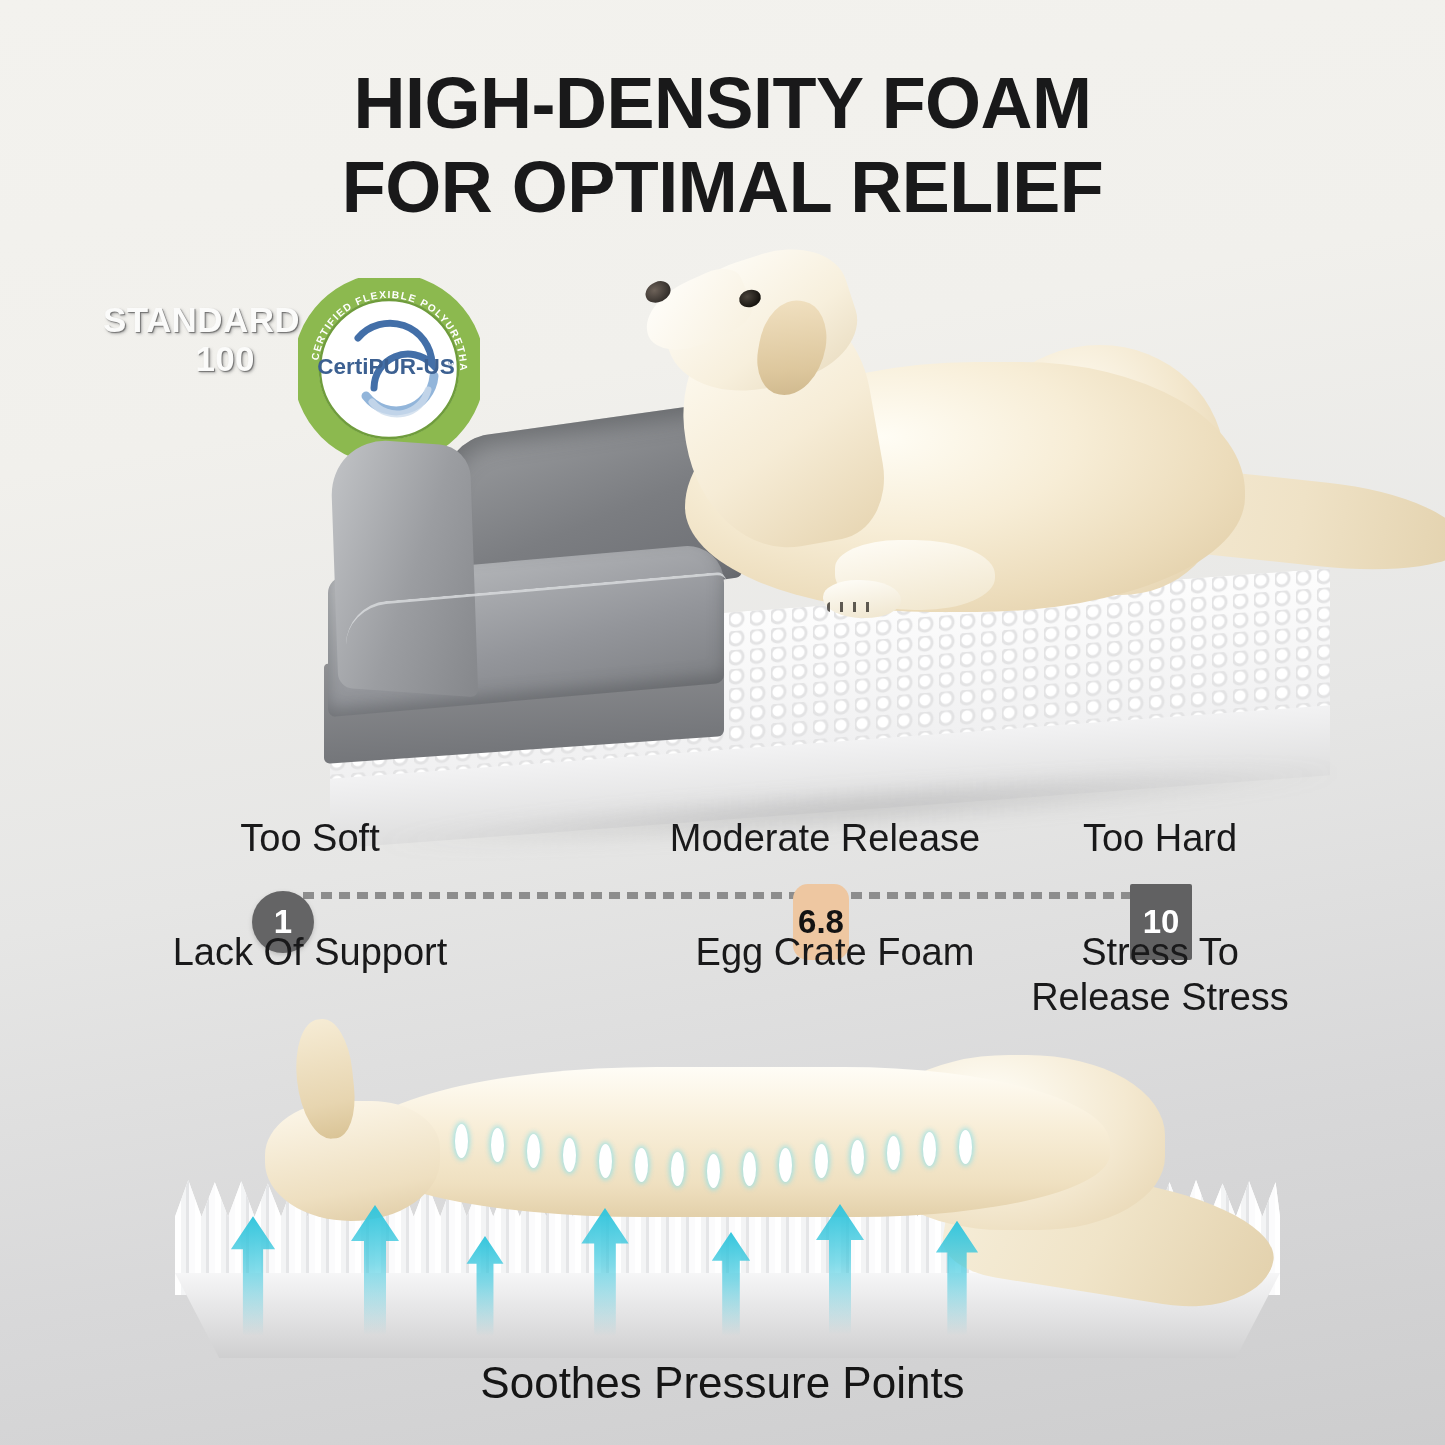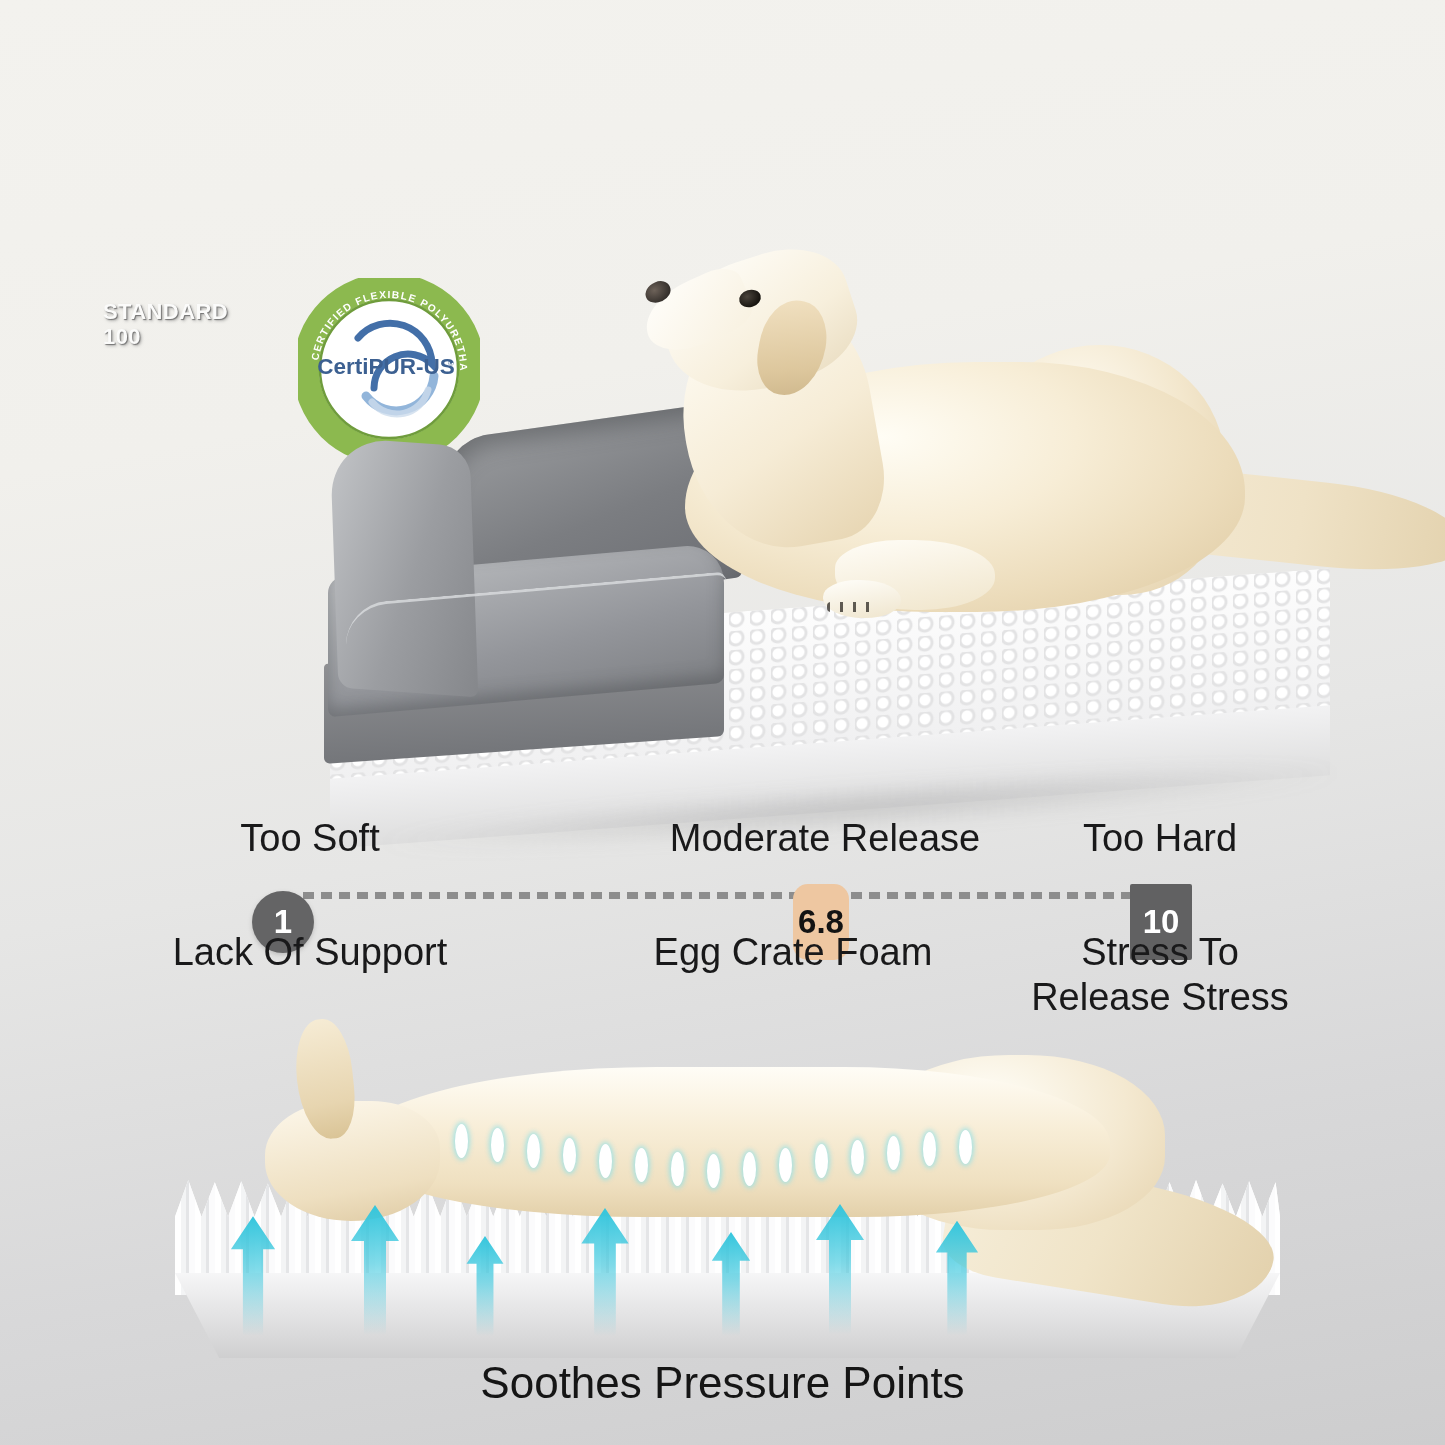--- a/index.html
+++ b/index.html
@@ -27,22 +27,22 @@
     background:#15a085;
     border-radius:6px 50% 50% 50%;
     display:flex; flex-direction:column;
     align-items:center; justify-content:center;
     color:#fff; font-weight:700; line-height:1.0;
   }
   .oeko-drop .w1 { font-size:31px; letter-spacing:0.5px; }
   .oeko-drop .w2 { font-size:31px; letter-spacing:0.5px; margin-top:5px; }
   .oeko-drop sup { font-size:14px; vertical-align:super; }
   .oeko-std {
-    margin-top:17px; text-align:left; color:#fbfbfa;
-    font-size:22px; font-weight:700; line-height:1.12;
+    margin-top:17px; text-align:right; color:#fbfbfa;
+    font-size:35px; font-weight:700; line-height:1.12;
     letter-spacing:0.4px;
     text-shadow:1px 1px 1px rgba(90,90,90,.75), 2px 2px 3px rgba(120,120,120,.5);
   }
   .oeko-std .n { display:block; }
 
   
   .certi { position:absolute; left:298px; top:278px; width:182px; height:182px; }
   .certi svg { width:182px; height:182px; display:block; }
 
   
@@ -176,21 +176,21 @@
   .scale { position:absolute; left:0; right:0; top:805px; height:190px; }
   .scale-top-labels, .scale-bottom-labels { position:absolute; left:0; right:0; }
   .sl {
     position:absolute; text-align:center; color:#19191a;
     font-size:38px; font-weight:400; line-height:1.18;
   }
   .sl-soft   { left:160px;  width:300px; top:11px; }
   .sl-mod    { left:640px;  width:370px; top:11px; }
   .sl-hard   { left:1020px; width:280px; top:11px; }
   .sl-lack   { left:140px;  width:340px; top:125px; }
-  .sl-egg    { left:608px;  width:370px; top:125px; }
+  .sl-egg    { left:650px;  width:370px; top:125px; }
   .sl-unable { left:1010px; width:300px; top:125px; }
 
   .track { position:absolute; left:0; right:0; top:60px; height:60px; }
   .dash {
     position:absolute; top:27px; height:7px;
     background:repeating-linear-gradient(90deg,#8d8d8d 0 11px, transparent 11px 18px);
   }
   .dash-a { left:303px; width:500px; }
   .dash-b { left:851px; width:282px; }
 
@@ -282,20 +282,24 @@
     position:absolute; left:0; right:0; top:1358px;
     text-align:center; color:#151515;
     font-size:44px; font-weight:400;
   }
 </style>
 </head>
 <body>
 
 <div class="stage">
 
+  <h1 class="title">
+    <span>HIGH-DENSITY FOAM</span>
+    <span class="l2">FOR OPTIMAL RELIEF</span>
+  </h1>
 
   <div class="oeko">
     <div class="oeko-std">
       <span>STANDARD</span>
       <span class="n">100</span>
     </div>
   </div>
 
   <div class="certi">
     <svg viewBox="0 0 182 182">

